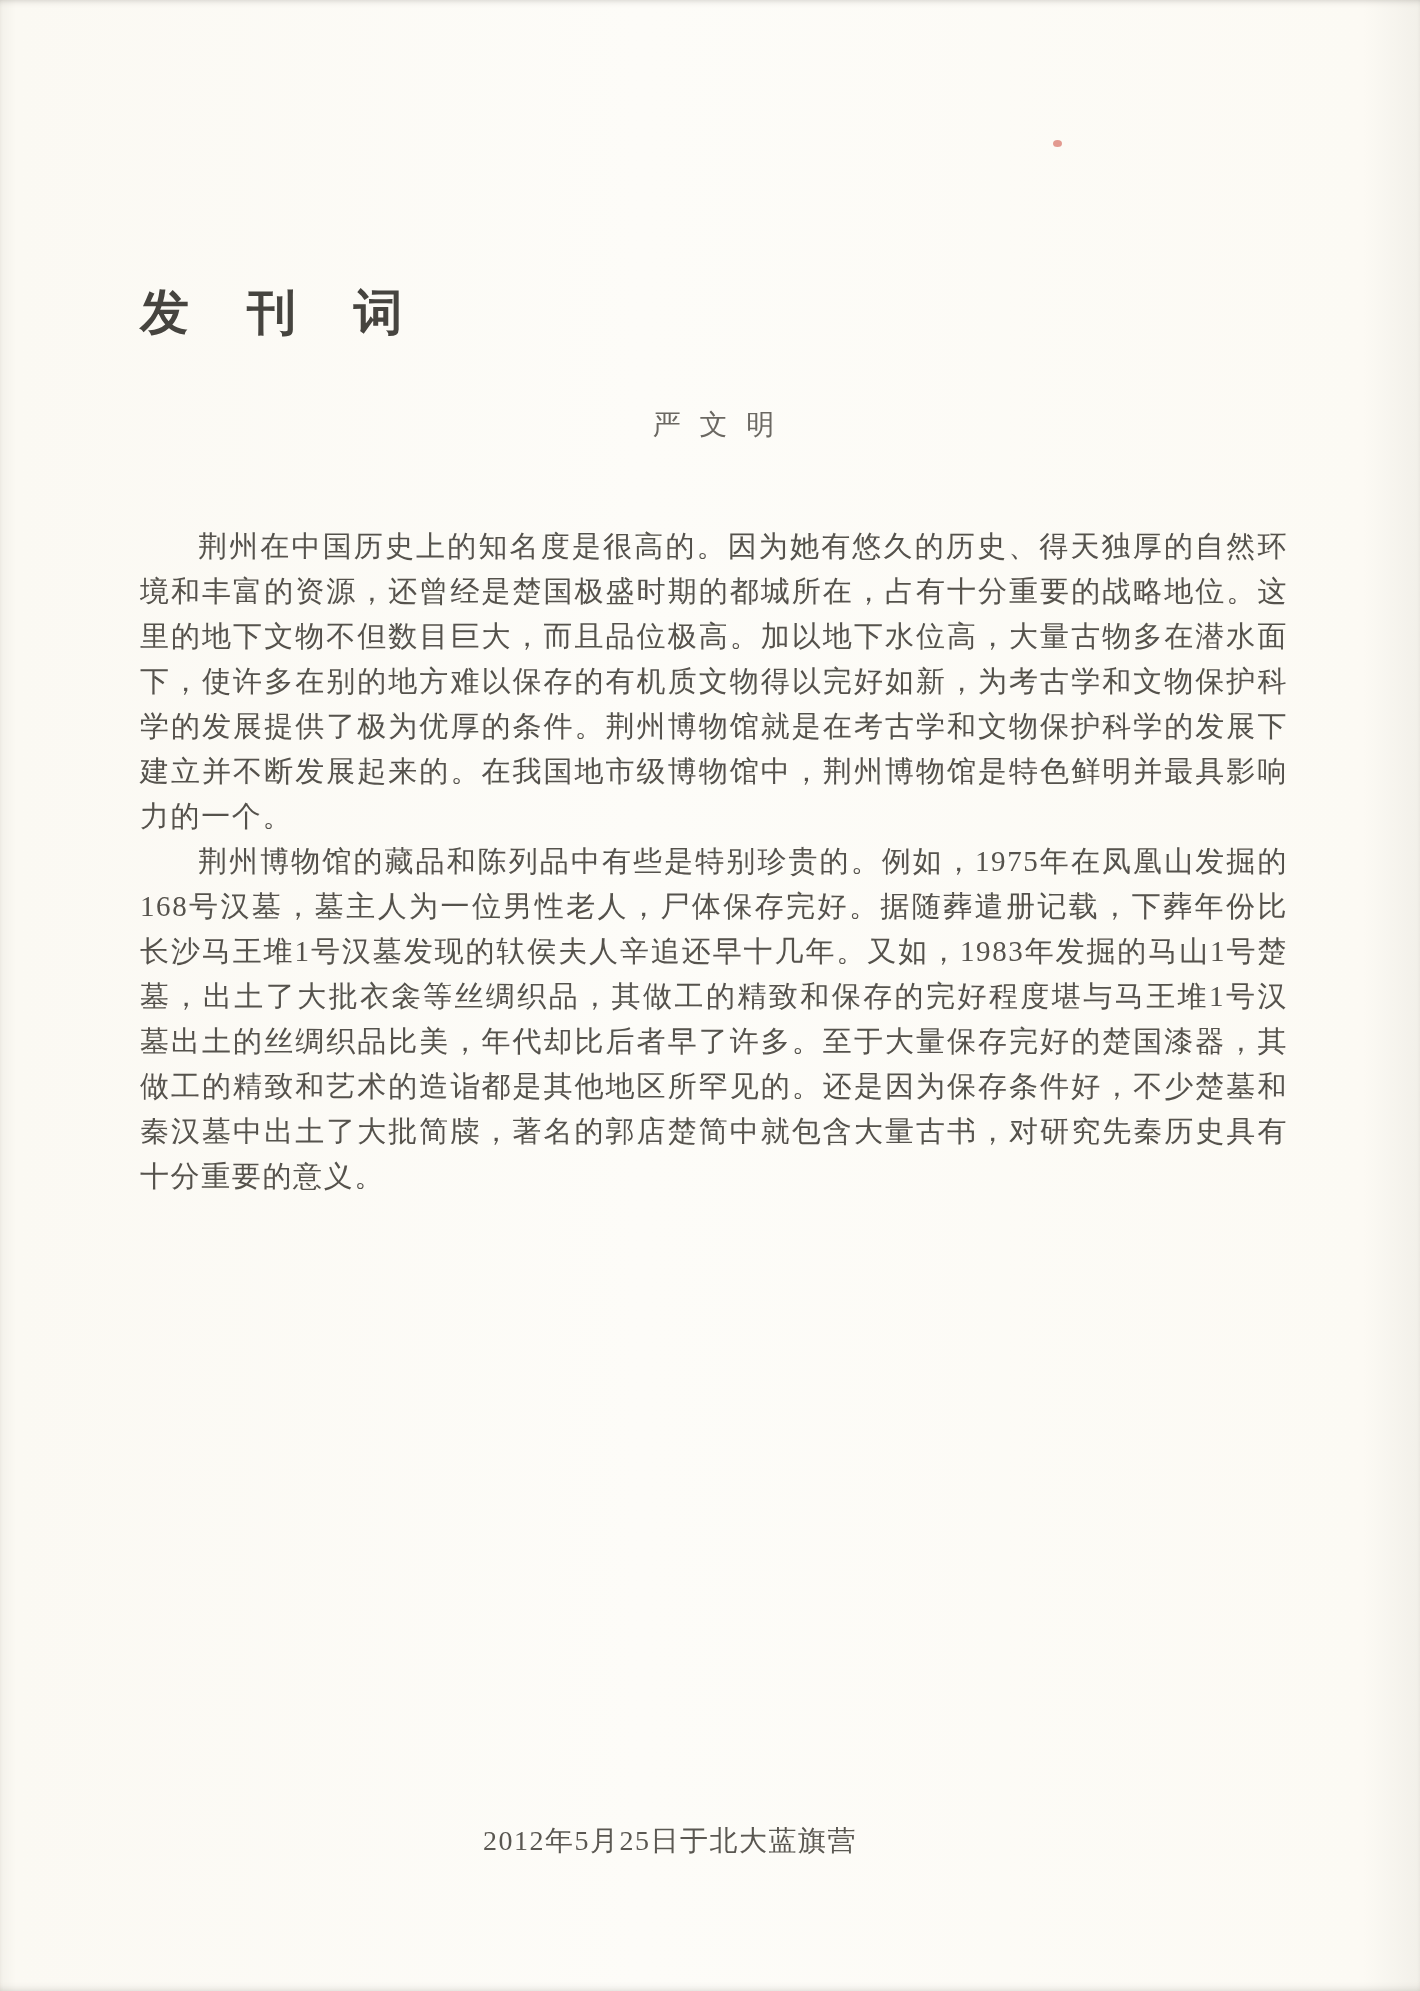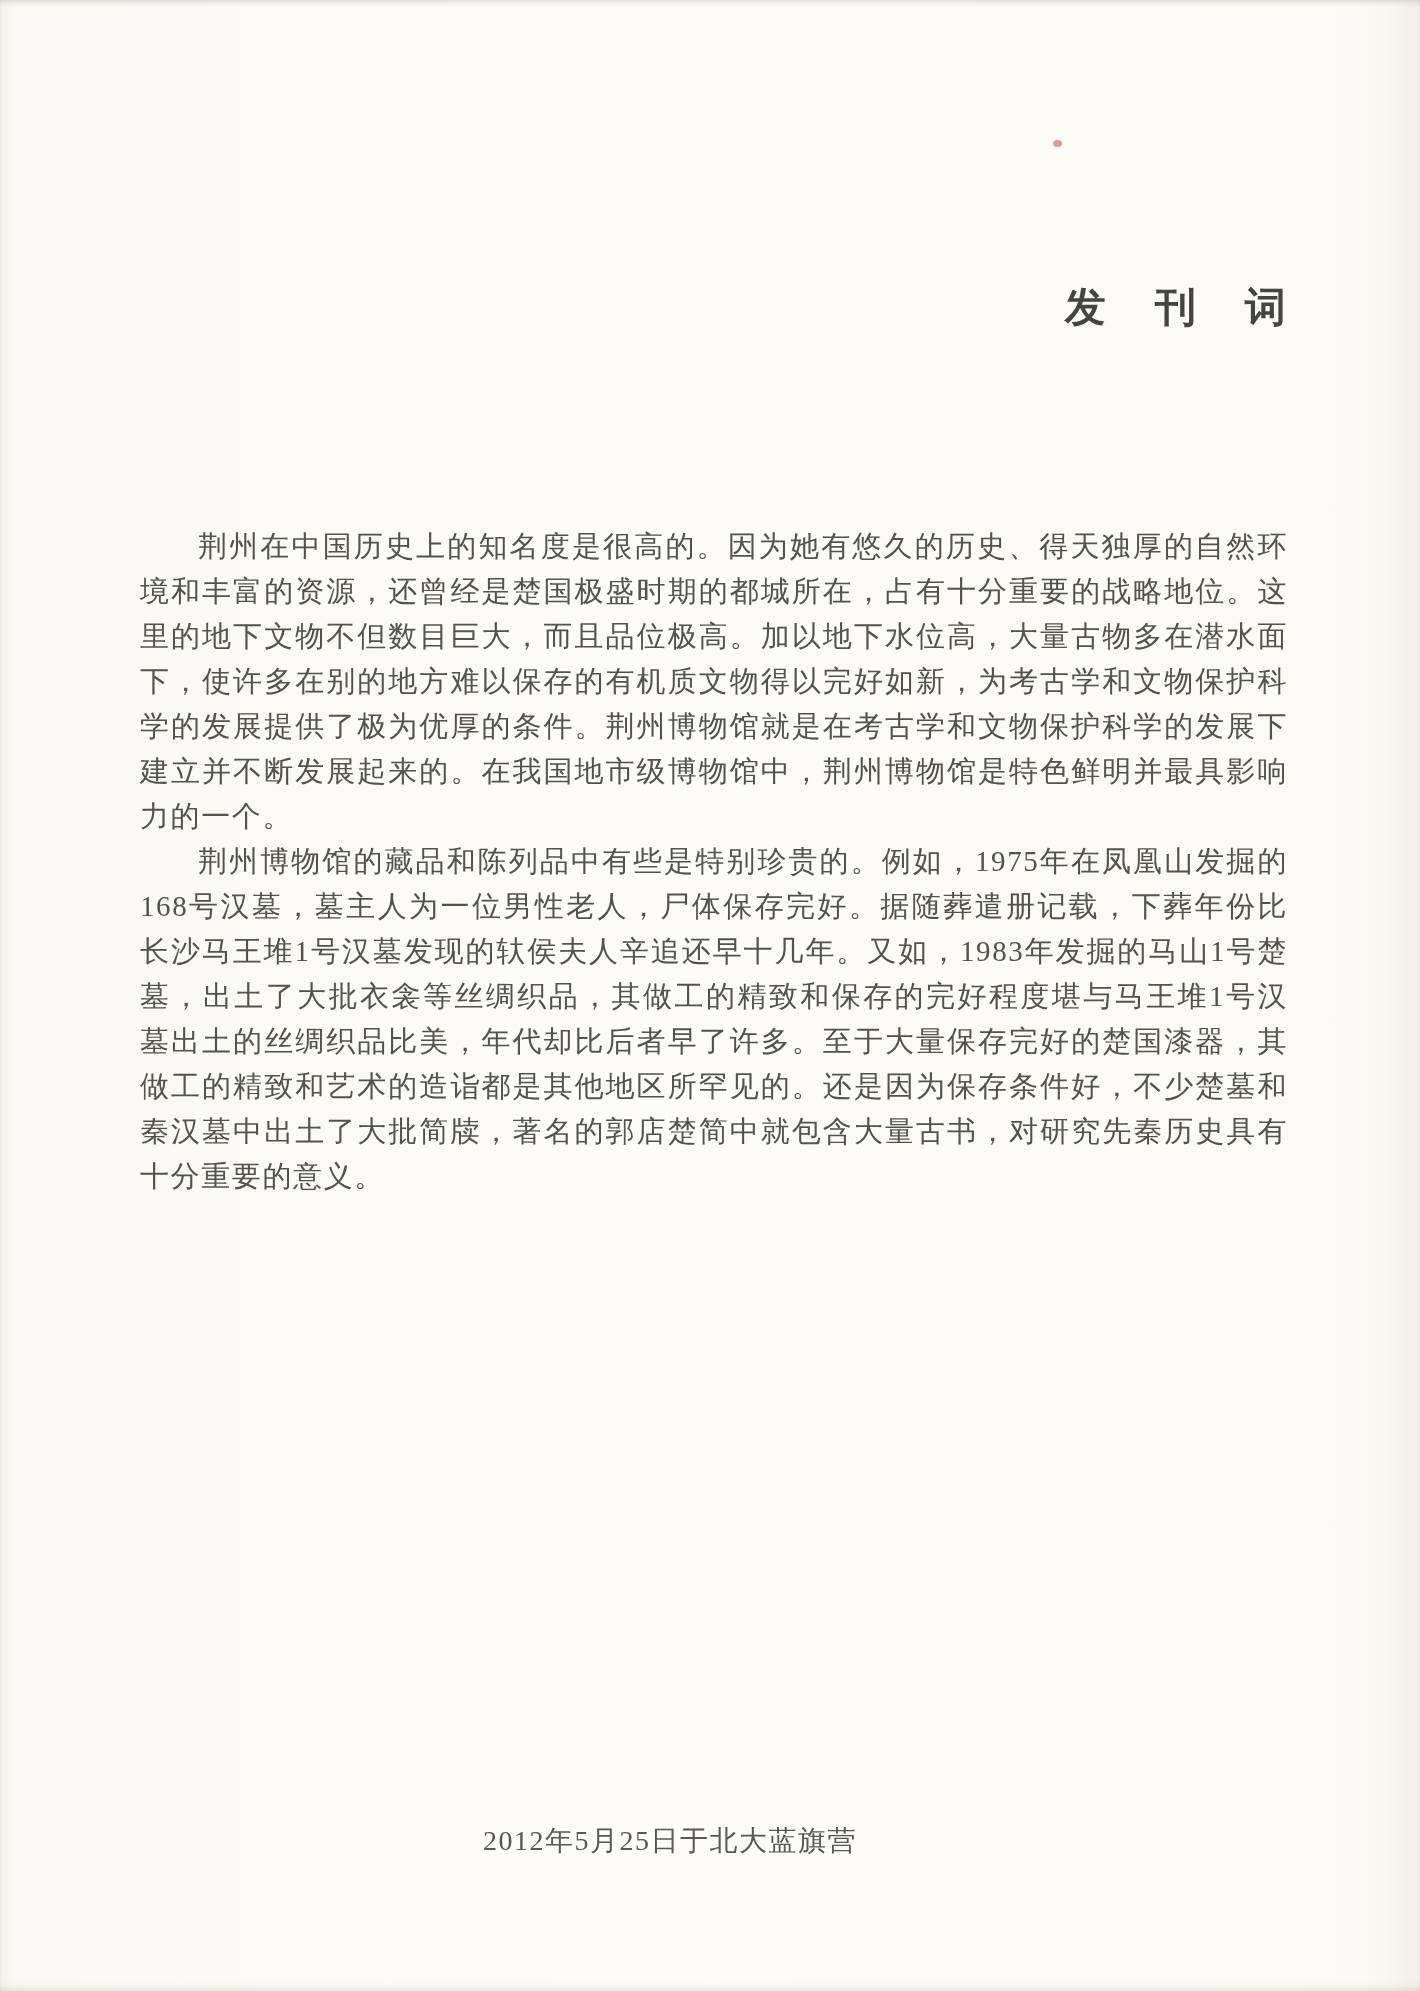--- a/index.html
+++ b/index.html
@@ -18,22 +18,22 @@
     box-shadow: inset 0 5px 7px -5px rgba(60,55,45,.28),
                 inset 0 -7px 9px -7px rgba(60,55,45,.22);
     font-family: "Liberation Serif", "DejaVu Serif", serif;
   }
   .title {
     position: absolute;
     left: 140px;
     top: 280px;
     width: 1148px;
     margin: 0;
-    text-align: right;
-    font-size: 41px;
+    text-align: left;
+    font-size: 49px;
     font-weight: 600;
     letter-spacing: 2px;
     word-spacing: 0.85em;
     color: #46443f;
   }
   .author {
     position: absolute;
     left: 140px;
     top: 406px;
     width: 1148px;
@@ -85,20 +85,21 @@
 </style>
 </head>
 <body>
 
 <div class="page">
 
   <div class="scan-speck"></div>
 
   <h1 class="title">发 刊 词</h1>
 
+  <div class="author">严 文 明</div>
 
   <div class="body-text">
     <p>荆州在中国历史上的知名度是很高的。因为她有悠久的历史、得天独厚的自然环境和丰富的资源，还曾经是楚国极盛时期的都城所在，占有十分重要的战略地位。这里的地下文物不但数目巨大，而且品位极高。加以地下水位高，大量古物多在潜水面下，使许多在别的地方难以保存的有机质文物得以完好如新，为考古学和文物保护科学的发展提供了极为优厚的条件。荆州博物馆就是在考古学和文物保护科学的发展下建立并不断发展起来的。在我国地市级博物馆中，荆州博物馆是特色鲜明并最具影响力的一个。</p>
     <p>荆州博物馆的藏品和陈列品中有些是特别珍贵的。例如，1975年在凤凰山发掘的168号汉墓，墓主人为一位男性老人，尸体保存完好。据随葬遣册记载，下葬年份比长沙马王堆1号汉墓发现的轪侯夫人辛追还早十几年。又如，1983年发掘的马山1号楚墓，出土了大批衣衾等丝绸织品，其做工的精致和保存的完好程度堪与马王堆1号汉墓出土的丝绸织品比美，年代却比后者早了许多。至于大量保存完好的楚国漆器，其做工的精致和艺术的造诣都是其他地区所罕见的。还是因为保存条件好，不少楚墓和秦汉墓中出土了大批简牍，著名的郭店楚简中就包含大量古书，对研究先秦历史具有十分重要的意义。</p>
   </div>
 
   <div class="dateline">2012年5月25日于北大蓝旗营</div>
 
 </div>
 

